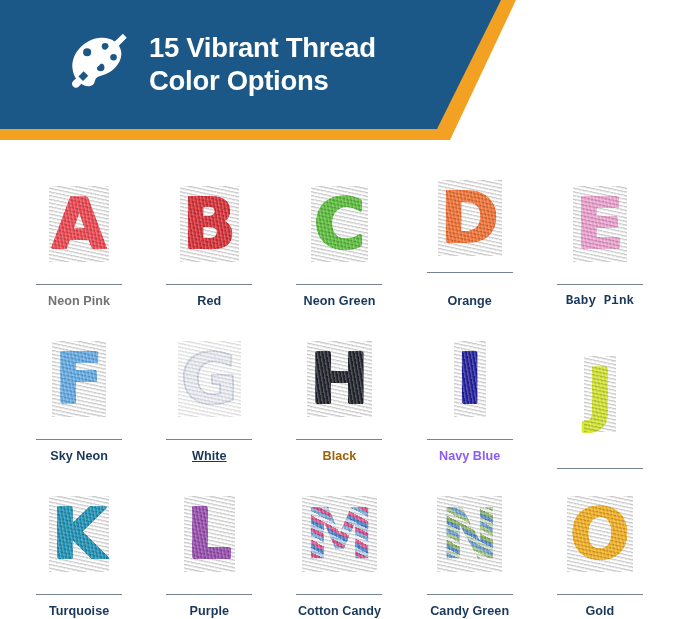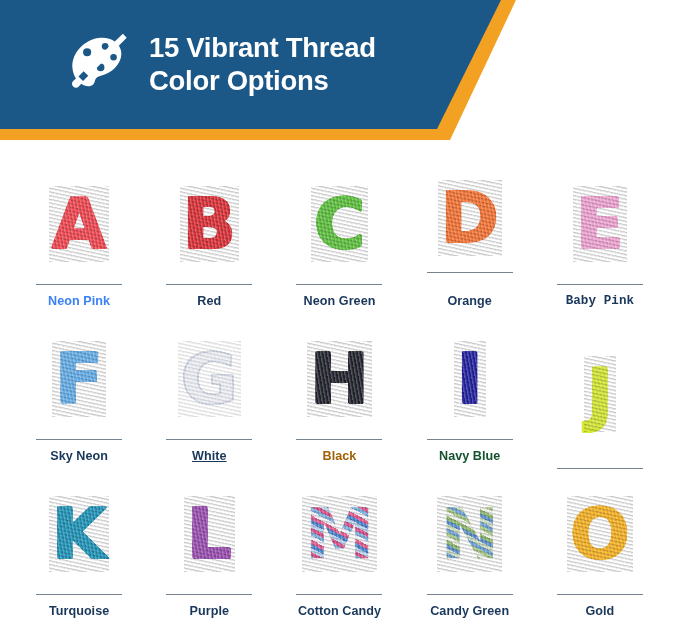--- a/index.html
+++ b/index.html
@@ -218,21 +218,21 @@
   <div id="grid">
       <div class="cell">
         <div class="glyph-wrap">
           <span class="glyph" style="color: rgb(239, 74, 84);">
             <span class="base">A</span>
             <span class="stitch"></span>
             <span class="sheen"></span>
           </span>
         </div>
         <div class="cell-rule" style="background: rgb(93, 108, 124);"></div>
-        <div class="cell-label" style="color: #3b82f6;">Neon Pink</div>
+        <div class="cell-label" style="color: #737373;">Neon Pink</div>
       </div>
       <div class="cell">
         <div class="glyph-wrap">
           <span class="glyph" style="color: rgb(216, 51, 58);">
             <span class="base">B</span>
             <span class="stitch"></span>
             <span class="sheen"></span>
           </span>
         </div>
         <div class="cell-rule" style="background: rgb(93, 108, 124);"></div>
@@ -306,21 +306,21 @@
       </div>
       <div class="cell">
         <div class="glyph-wrap">
           <span class="glyph" style="color: rgb(35, 33, 156);">
             <span class="base">I</span>
             <span class="stitch"></span>
             <span class="sheen"></span>
           </span>
         </div>
         <div class="cell-rule" style="background: rgb(93, 108, 124);"></div>
-        <div class="cell-label" style="color: #14532d;">Navy Blue</div>
+        <div class="cell-label" style="color: #8b5cf6;">Navy Blue</div>
       </div>
       <div class="cell">
         <div class="glyph-wrap">
           <span class="glyph" style="color: rgb(214, 232, 58);">
             <span class="base">J</span>
             <span class="stitch"></span>
             <span class="sheen"></span>
           </span>
         </div>
         <div class="cell-rule" style="background: rgb(93, 108, 124);"></div>

